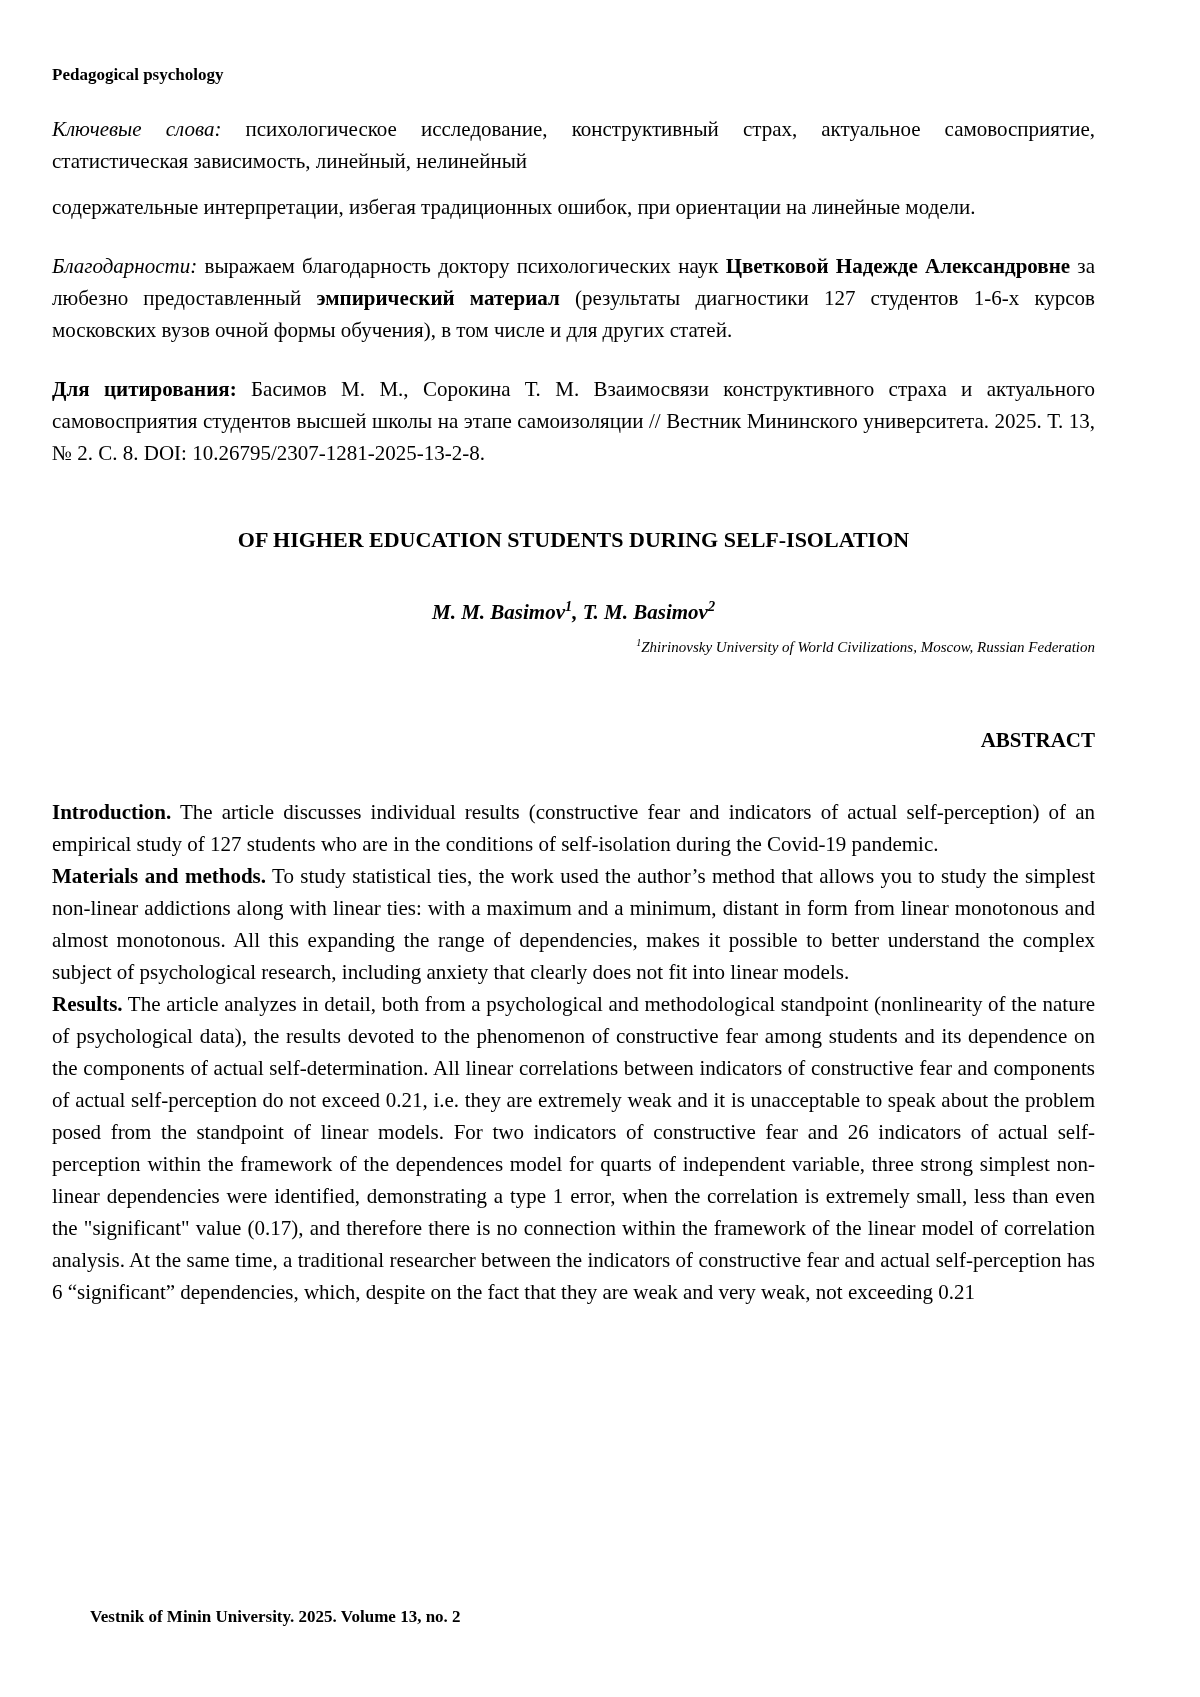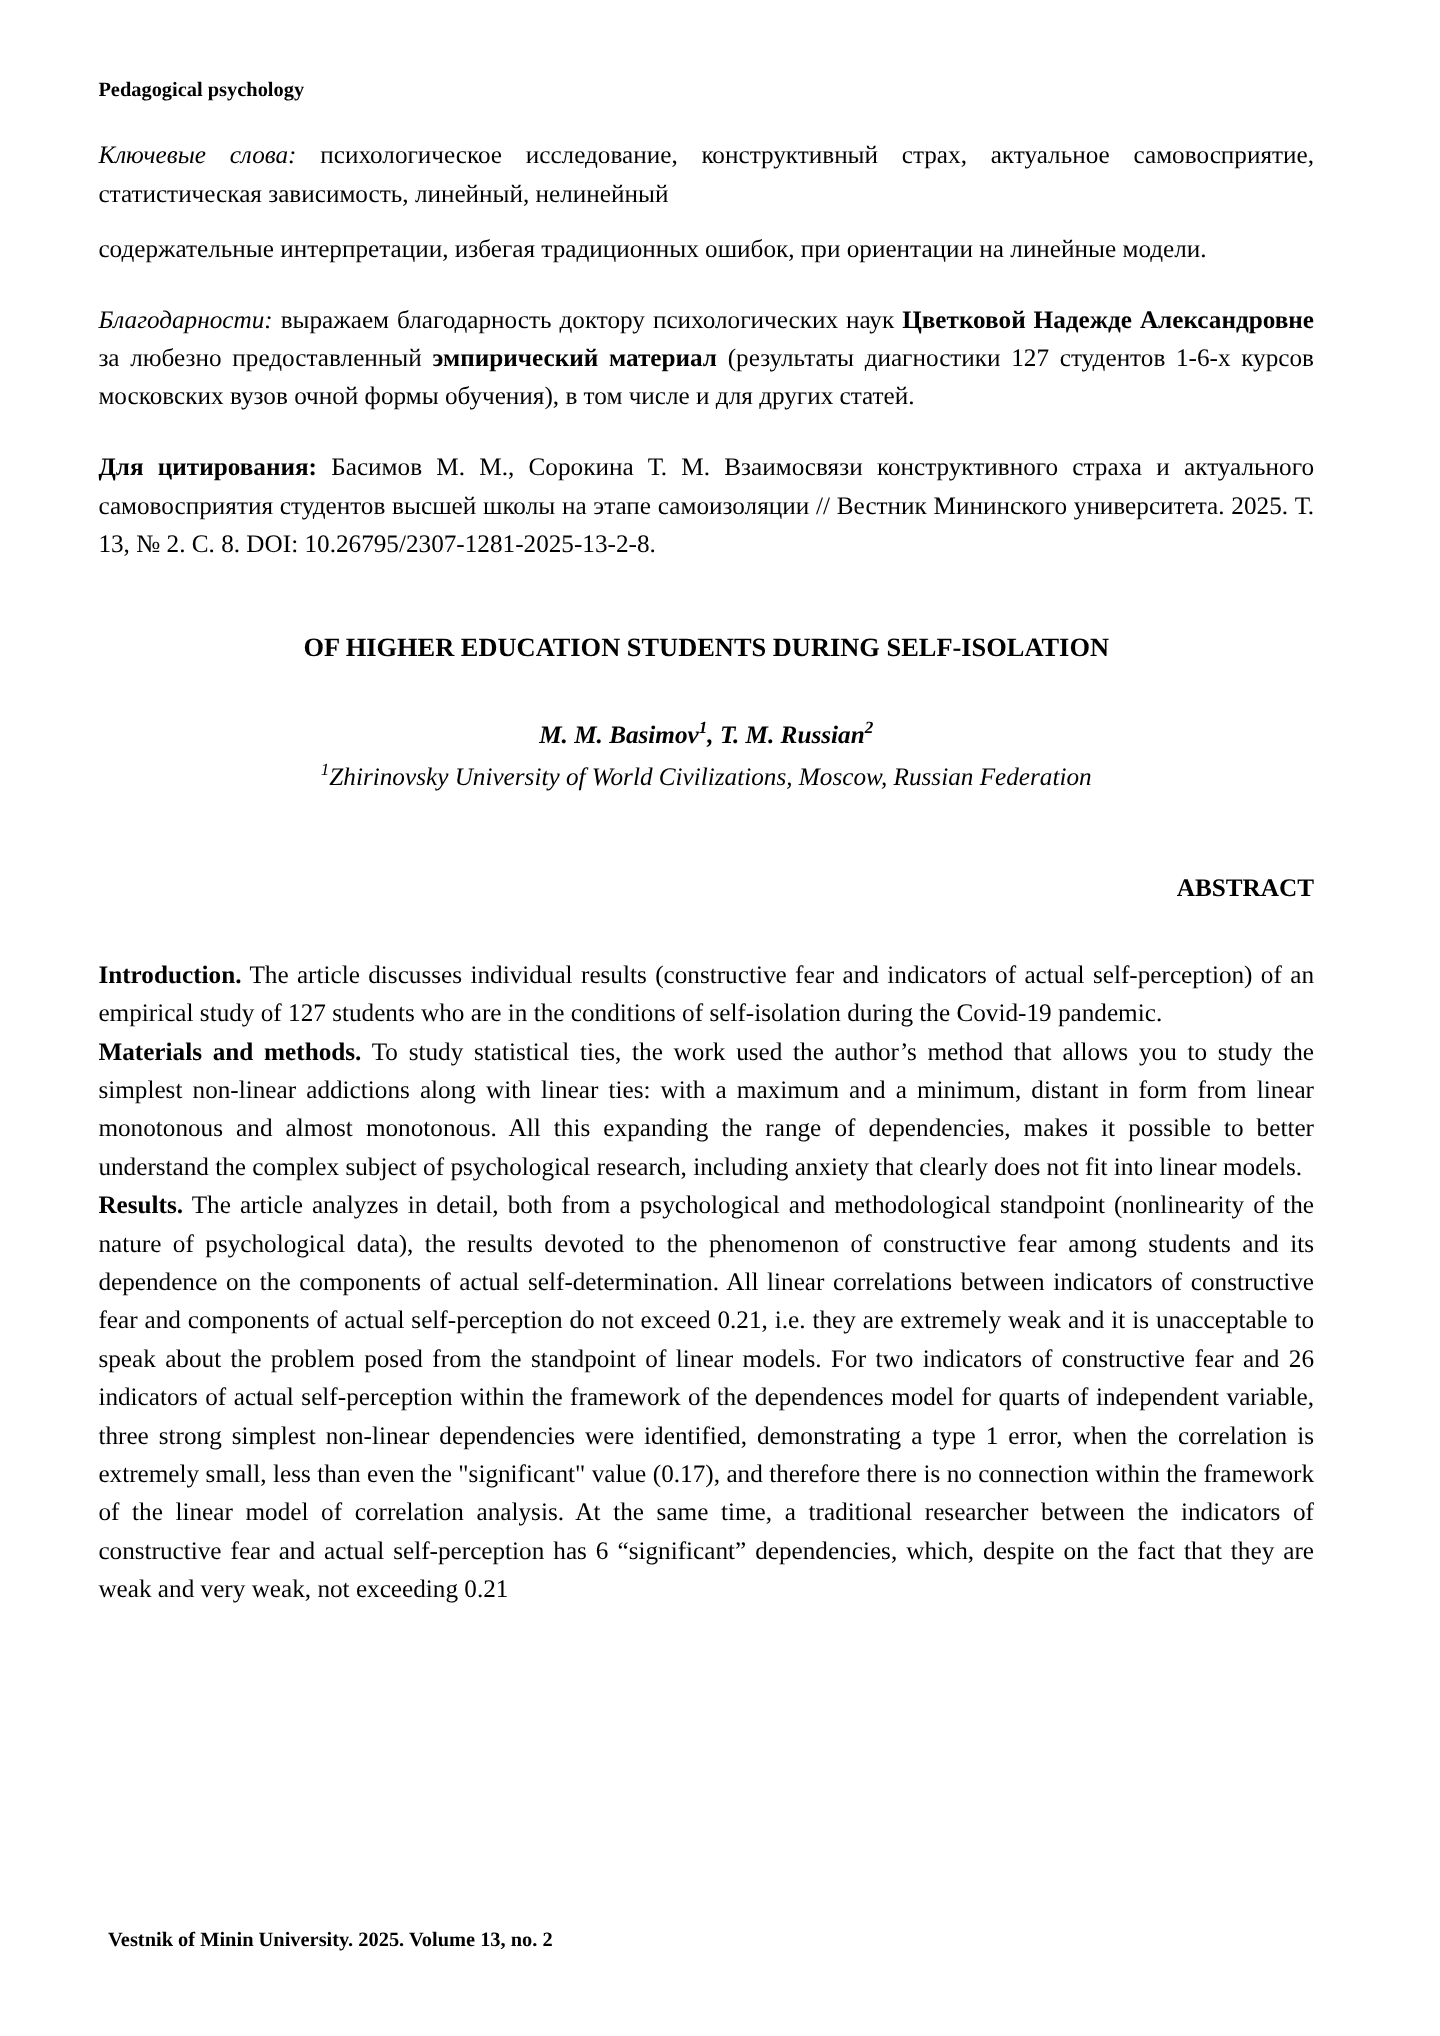--- a/index.html
+++ b/index.html
@@ -6,21 +6,21 @@
   .page {
     position: relative;
     width: 1200px;
     height: 1697px;
     background: #ffffff;
     color: #000000;
     font-family: "Liberation Serif", serif;
     overflow: hidden;
   }
   .content {
-    padding: 64px 105px 0 82px;
+    padding: 64px 105px 0 52px;
   }
   .running-head {
     font-size: 17px;
     font-weight: bold;
     line-height: 22px;
     text-align: left;
   }
   .body-text {
     font-size: 21px;
     line-height: 32px;
@@ -42,23 +42,23 @@
   .authors-line {
     margin-top: 40px;
     text-align: center;
     font-weight: bold;
     font-style: italic;
     font-size: 21px;
     line-height: 33px;
   }
   .affiliation-line {
     margin-top: 2px;
-    text-align: center;
+    text-align: right;
     font-style: italic;
-    font-size: 21px;
+    font-size: 15px;
     line-height: 33px;
   }
   sup {
     font-size: 68%;
     vertical-align: super;
     line-height: 0;
   }
   .abstract-heading {
     margin-top: 60px;
     font-weight: bold;
@@ -99,21 +99,21 @@
 
     <p class="body-text para">
       <span class="lead-bold">Для цитирования:</span><span> Басимов М. М., Сорокина Т. М. Взаимосвязи конструктивного страха и актуального самовосприятия студентов высшей школы на этапе самоизоляции // Вестник Мининского университета. 2025. Т. 13, № 2. С. 8. DOI: 10.26795/2307-1281-2025-13-2-8.</span>
     </p>
 
     <div class="title-block">
       <div>OF HIGHER EDUCATION STUDENTS DURING SELF-ISOLATION</div>
     </div>
 
     <div class="authors-line">
-      <span>M. M. Basimov</span><sup>1</sup><span>, </span><span>T. M. Russian</span><sup>2</sup>
+      <span>M. M. Basimov</span><sup>1</sup><span>, </span><span>T. M. Basimov</span><sup>2</sup>
     </div>
 
     <div class="affiliation-line">
       <sup>1</sup><span>Zhirinovsky University of World Civilizations, Moscow, Russian Federation</span>
     </div>
 
     <div class="abstract-heading">ABSTRACT</div>
 
     <p class="body-text abstract-first">
       <span class="lead-bold">Introduction.</span><span> The article discusses individual results (constructive fear and indicators of actual self-perception) of an empirical study of 127 students who are in the conditions of self-isolation during the Covid-19 pandemic.</span>

